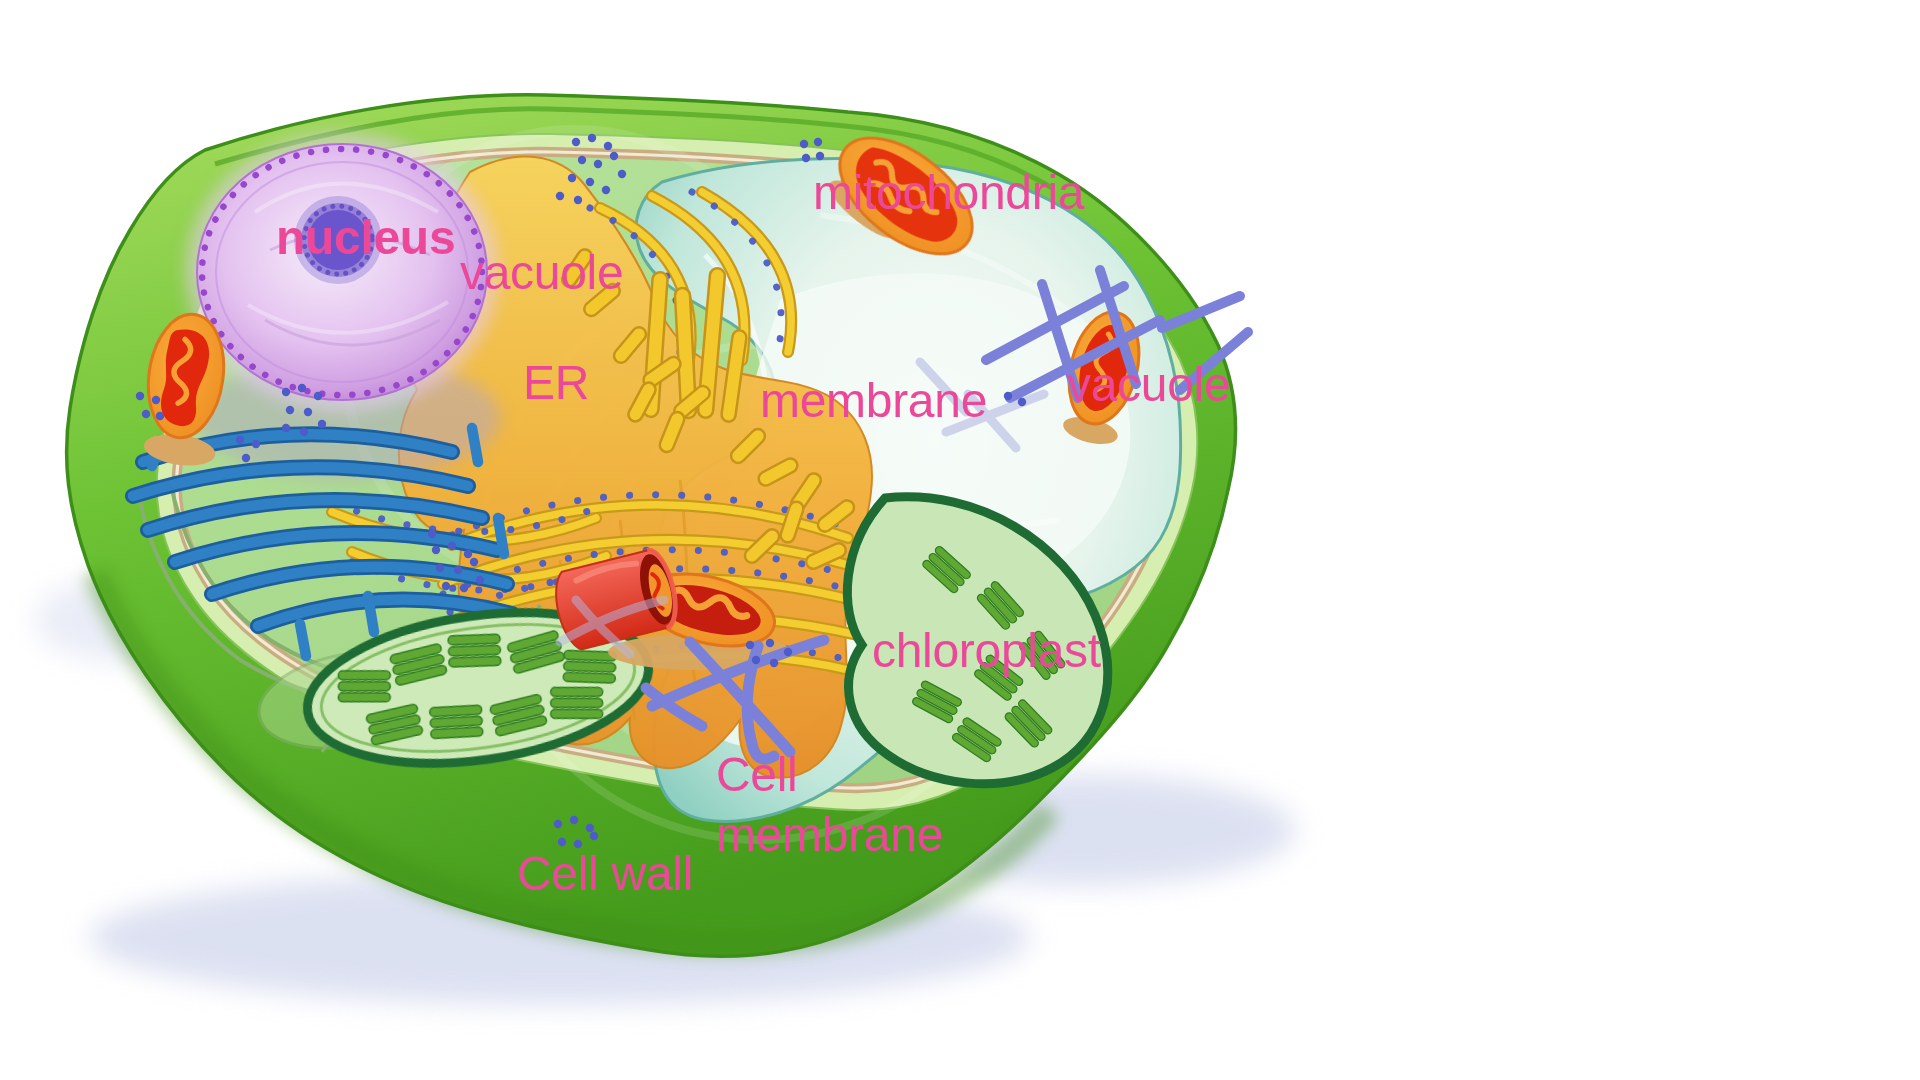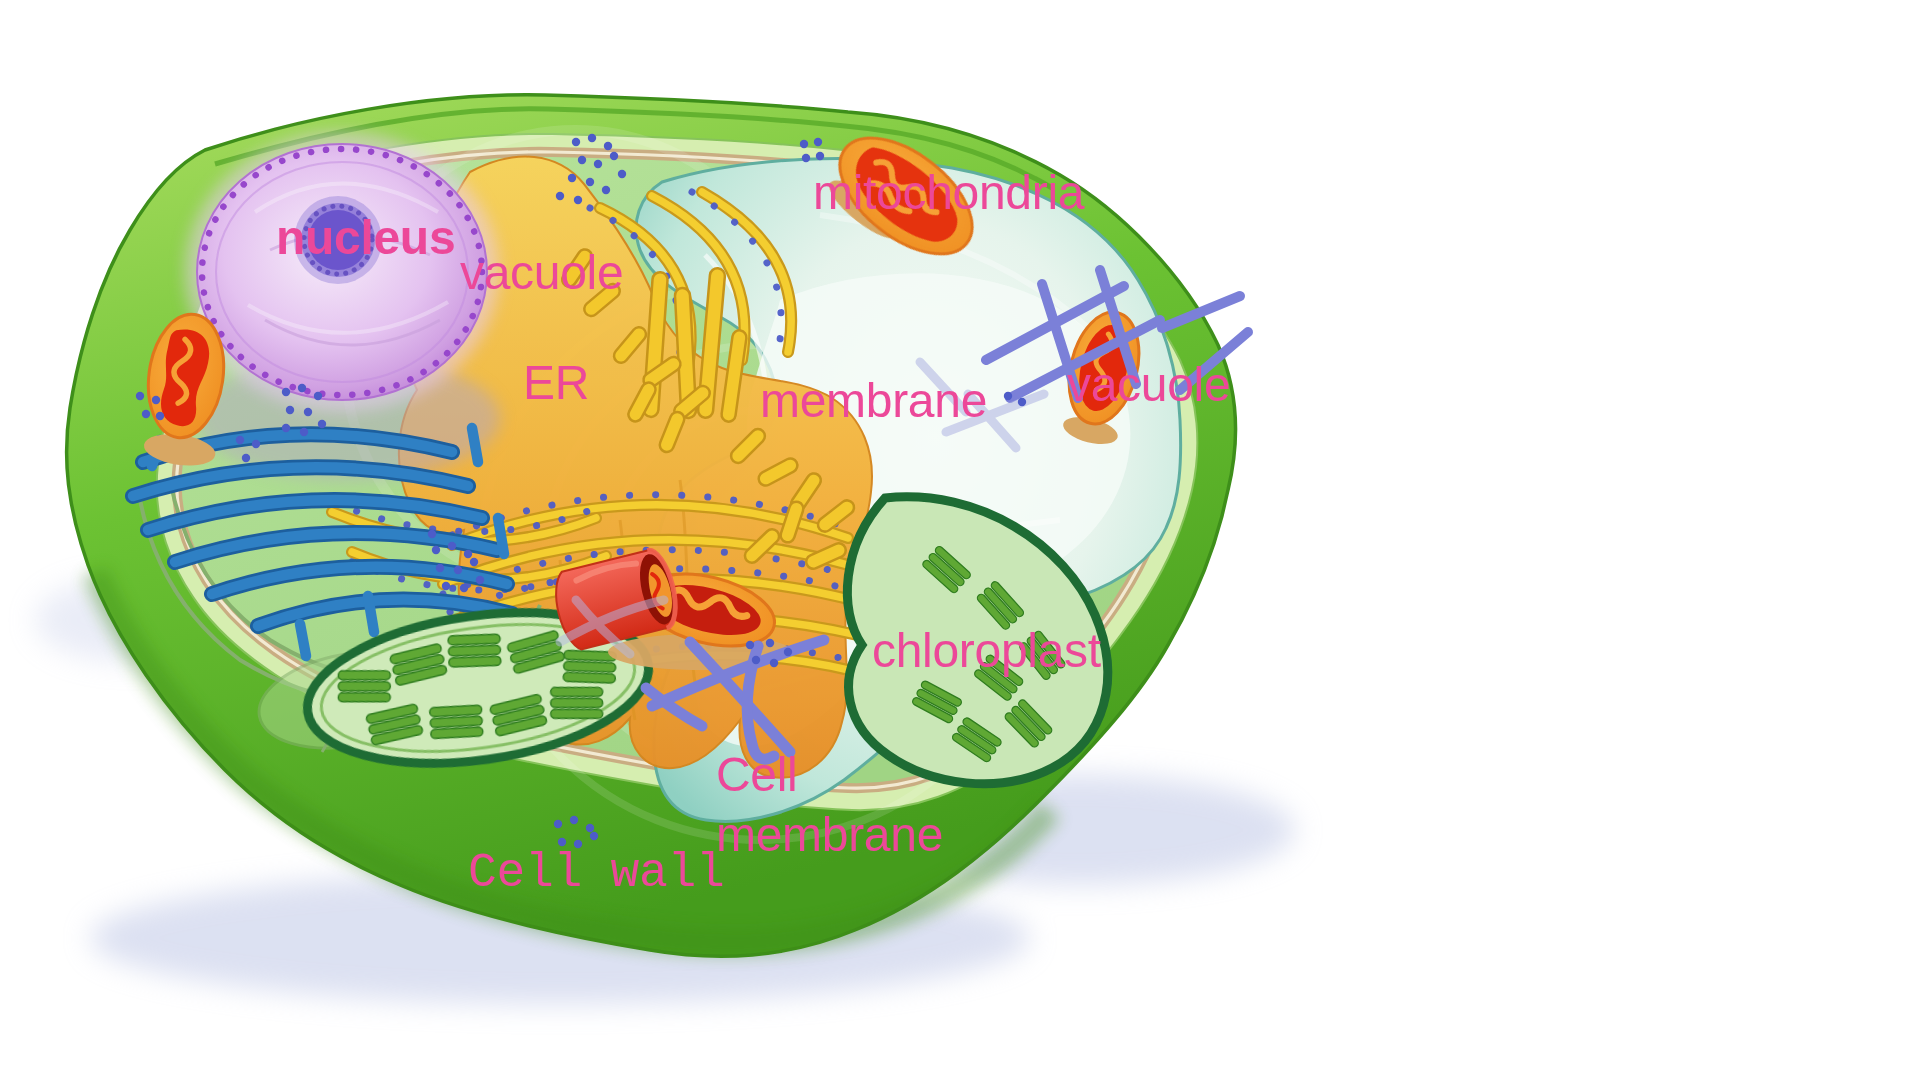--- a/index.html
+++ b/index.html
@@ -430,14 +430,14 @@
 
   <div class="label" style="left: 276px; top: 208px; font-weight: bold;">nucleus</div>
   <div class="label" style="left: 460px; top: 243px;">vacuole</div>
   <div class="label" style="left: 492px; top: 353px; margin-left: 31px;">ER</div>
   <div class="label" style="left: 760px; top: 371px;">membrane</div>
   <div class="label" style="left: 813px; top: 163px;">mitochondria</div>
   <div class="label" style="left: 1067px; top: 355px; text-align: right;">vacuole</div>
   <div class="label" style="left: 872px; top: 621px;">chloroplast</div>
   <div class="label" style="left: 692px; top: 745px; margin-left: 24px;">Cell
 membrane</div>
-  <div class="label" style="left: 468px; top: 844px; font-family: Liberation Mono, monospace;">Cell wall</div>
+  <div class="label" style="left: 517px; top: 844px;">Cell wall</div>
 </div>
 
 </body></html>

